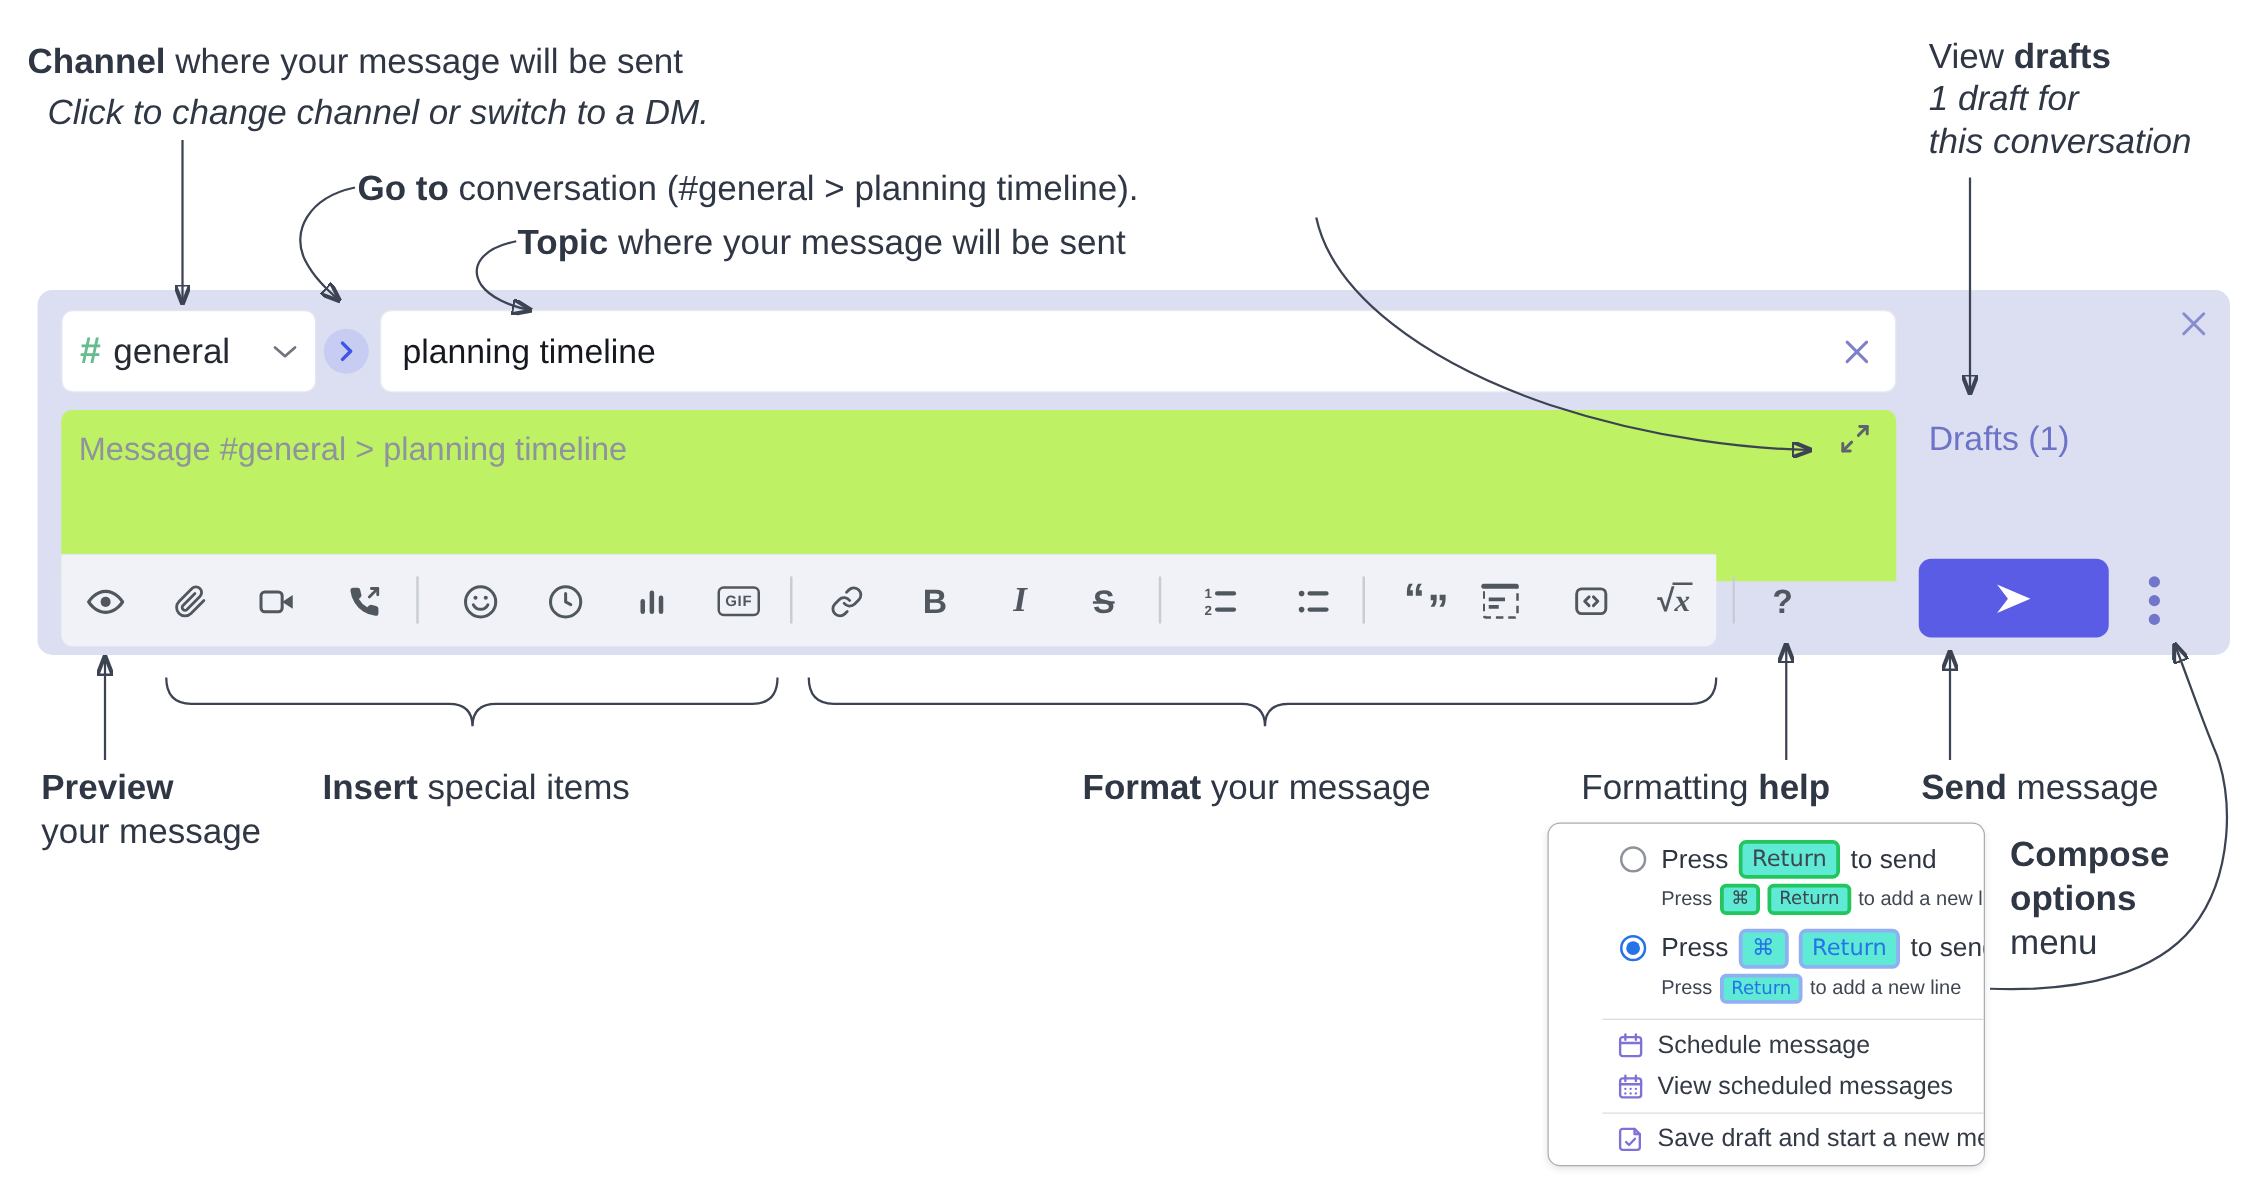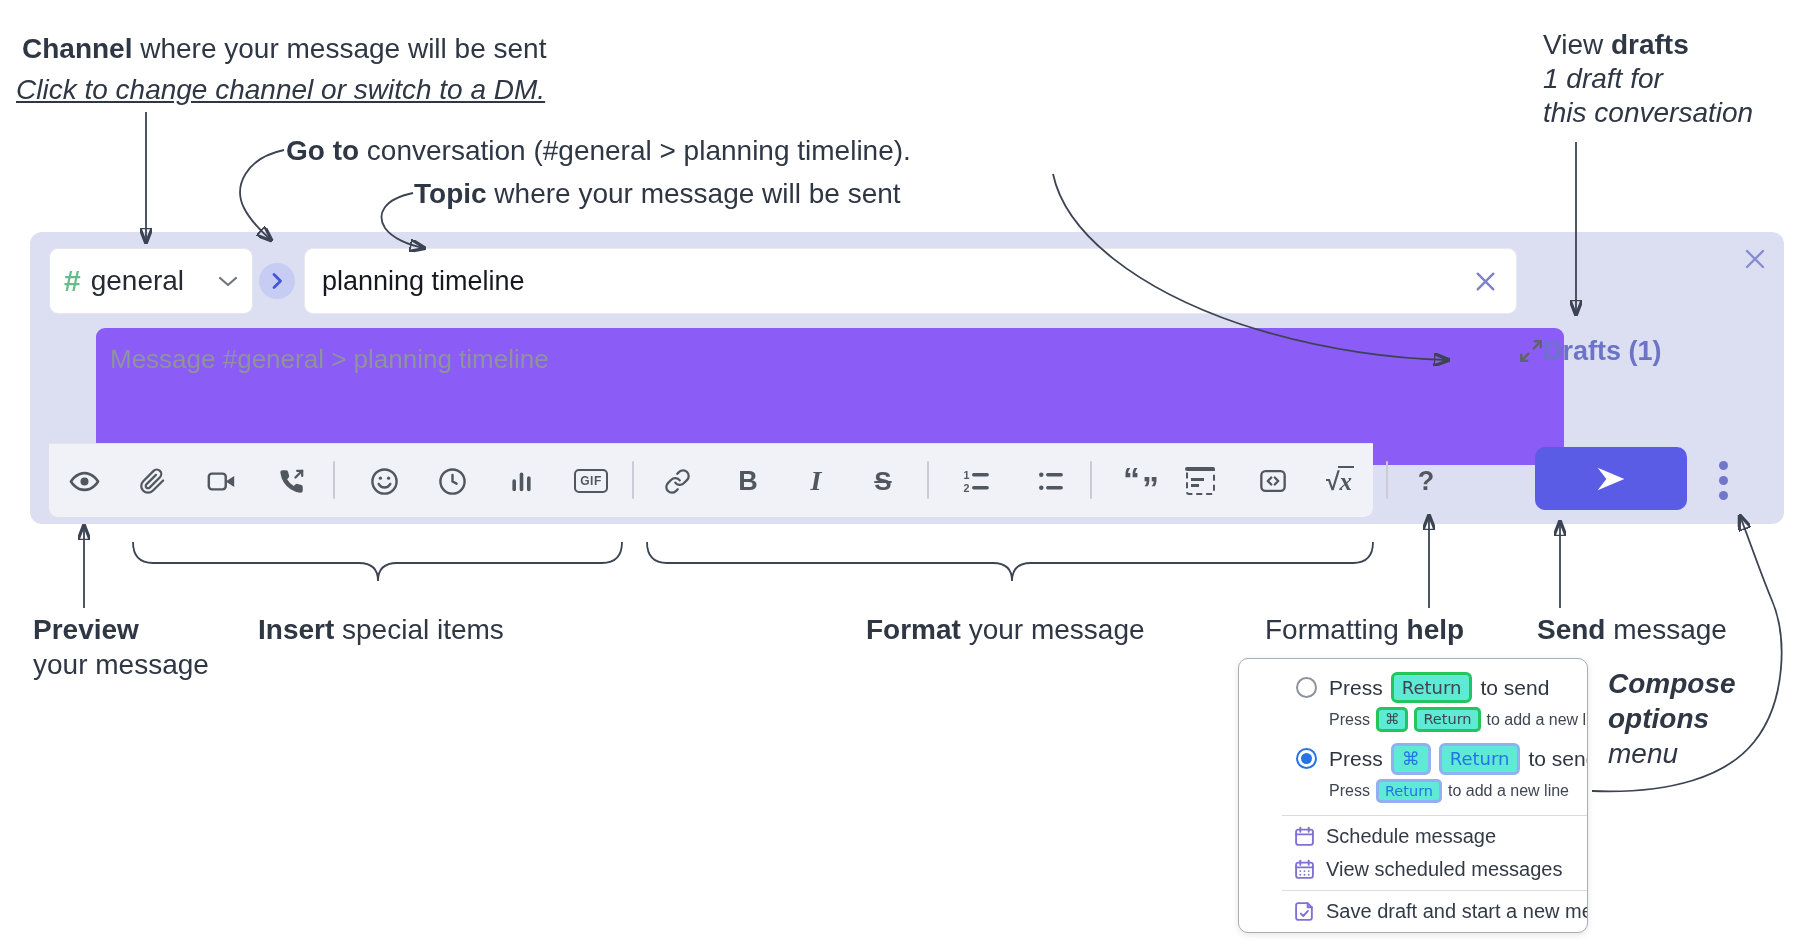--- a/index.html
+++ b/index.html
@@ -18,22 +18,22 @@
     border:1px solid #e4e6ef;border-radius:9px;display:flex;align-items:center;padding:0 14px;box-sizing:border-box;cursor:pointer;}
   #channel-box .hash{font-size:30px;font-weight:700;color:#65bd8d;margin-right:10px;}
   #channel-box .chname{font-size:28px;color:#262b33;flex:1;}
   #circle-btn{position:absolute;left:229px;top:31px;width:36px;height:36px;border-radius:50%;
     background:#c7ccf3;display:flex;align-items:center;justify-content:center;cursor:pointer;}
   #topic-input{position:absolute;left:274px;top:16px;width:1213px;height:66px;background:#fff;
     border:1px solid #e8eaf2;border-radius:9px;font-size:27px;color:#15181e;padding:0 48px 0 17px;
     box-sizing:border-box;font-family:inherit;outline:none;}
   #topic-clear{position:absolute;left:1440px;top:34px;width:30px;height:30px;display:flex;
     align-items:center;justify-content:center;cursor:pointer;}
-  #msg-box{position:absolute;left:19px;top:96px;width:1468px;height:137px;background:#8b5cf6;
-    border-radius:9px 9px 0 0;margin-left:47px;}
+  #msg-box{position:absolute;left:19px;top:96px;width:1468px;height:137px;background:#bef264;
+    border-radius:9px 9px 0 0;}
   #msg-input{width:100%;height:100%;border:none;outline:none;resize:none;background:transparent;
     font-family:inherit;font-size:26px;color:#2a2e36;padding:16px 14px;box-sizing:border-box;}
   #msg-input::placeholder{color:#8f939c;}
   #expand-btn{position:absolute;left:1420px;top:8px;width:30px;height:30px;display:flex;
     align-items:center;justify-content:center;cursor:pointer;color:#5f646c;}
   #toolbar{position:absolute;left:19px;top:211px;width:1324px;height:73px;background:#f0f2f7;
     border-top:1px solid #e4e6ee;border-radius:0 0 9px 9px;}
   .tbtn{position:absolute;width:44px;height:44px;top:15px;display:flex;align-items:center;
     justify-content:center;color:#51575f;cursor:pointer;}
   .tbtn svg{stroke:currentColor;fill:none;stroke-width:2;stroke-linecap:round;stroke-linejoin:round;}
@@ -51,21 +51,21 @@
   .spoilbox{width:25px;height:23px;border:2.2px dashed currentColor;border-radius:3px;position:relative;display:inline-block;}
   .sp-top{position:absolute;left:-2.2px;right:-2.2px;top:-2.2px;height:3.8px;background:currentColor;border-radius:2px;}
   .sp-l1{position:absolute;left:3px;top:8px;width:13px;height:3px;background:currentColor;}
   .sp-l2{position:absolute;left:3px;top:14px;width:8px;height:3px;background:currentColor;}
   .mathicon{font-size:25px;font-weight:600;white-space:nowrap;}
   .mathicon .xbar{font-family:"Liberation Serif","DejaVu Serif",serif;font-style:italic;font-weight:600;
     border-top:2.2px solid currentColor;margin-left:-2px;padding:0 2px;}
   .glyph-help{font-size:27px;font-weight:600;}
   #close-btn{position:absolute;left:1713px;top:15px;width:24px;height:24px;display:flex;
     align-items:center;justify-content:center;cursor:pointer;}
-  #drafts-link{position:absolute;left:1513px;top:104px;font-size:27px;color:#6d73c6;cursor:pointer;font-weight:bold;}
+  #drafts-link{position:absolute;left:1513px;top:104px;font-size:27px;color:#6d73c6;cursor:pointer;}
   #send-btn{position:absolute;left:1505px;top:215px;width:152px;height:63px;background:#5b5ce6;
     border:none;border-radius:10px;display:flex;align-items:center;justify-content:center;cursor:pointer;}
   #dots-btn{position:absolute;left:1680px;top:226px;width:26px;height:44px;display:flex;flex-direction:column;
     align-items:center;justify-content:center;gap:6px;cursor:pointer;}
   #dots-btn i{width:9px;height:9px;border-radius:50%;background:#7176ca;}
   
   #options-menu{position:absolute;left:1238px;top:658px;width:350px;background:#fff;
     border:1.5px solid #a9adb4;border-radius:10px;box-shadow:0 2px 6px rgba(40,44,60,.12);
     box-sizing:border-box;overflow:hidden;padding-left:43px;}
   .menu-sec{border-top:1px solid #d9dbe0;padding:4px 0;}
@@ -89,21 +89,21 @@
   .xicon svg{stroke-linecap:round;}
 </style>
 </head>
 <body>
 
 <div id="canvas">
 
   <div class="ann" style="left:22px;top:31px;">
     <b>Channel</b><span> where your message will be sent</span>
   </div>
-  <div class="ann it" style="left:16px;top:72px;text-decoration:underline;">Click to change channel or switch to a DM.</div>
+  <div class="ann it" style="left:38px;top:72px;">Click to change channel or switch to a DM.</div>
 
   <div class="ann" style="left:286px;top:133px;">
     <b>Go to</b><span> conversation (#general &gt; planning timeline).</span>
   </div>
 
   <div class="ann" style="left:414px;top:176px;">
     <b>Topic</b><span> where your message will be sent</span>
   </div>
 
 
@@ -290,21 +290,21 @@
   </div>
 
   <div class="ann" style="left:1265px;top:612px;">
     <span>Formatting </span><b>help</b>
   </div>
 
   <div class="ann" style="left:1521px;top:612px;margin-left:16px;">
     <b>Send</b><span> message</span>
   </div>
 
-  <div class="ann" style="left:1608px;top:666px;font-style:italic;">
+  <div class="ann" style="left:1608px;top:666px;">
     <div><b>Compose</b></div>
     <div><b>options</b></div>
     <div>menu</div>
   </div>
 
   <div id="options-menu">
     <div class="opts">
       <div class="opt">
         <span class="radio"></span>
         <div>

